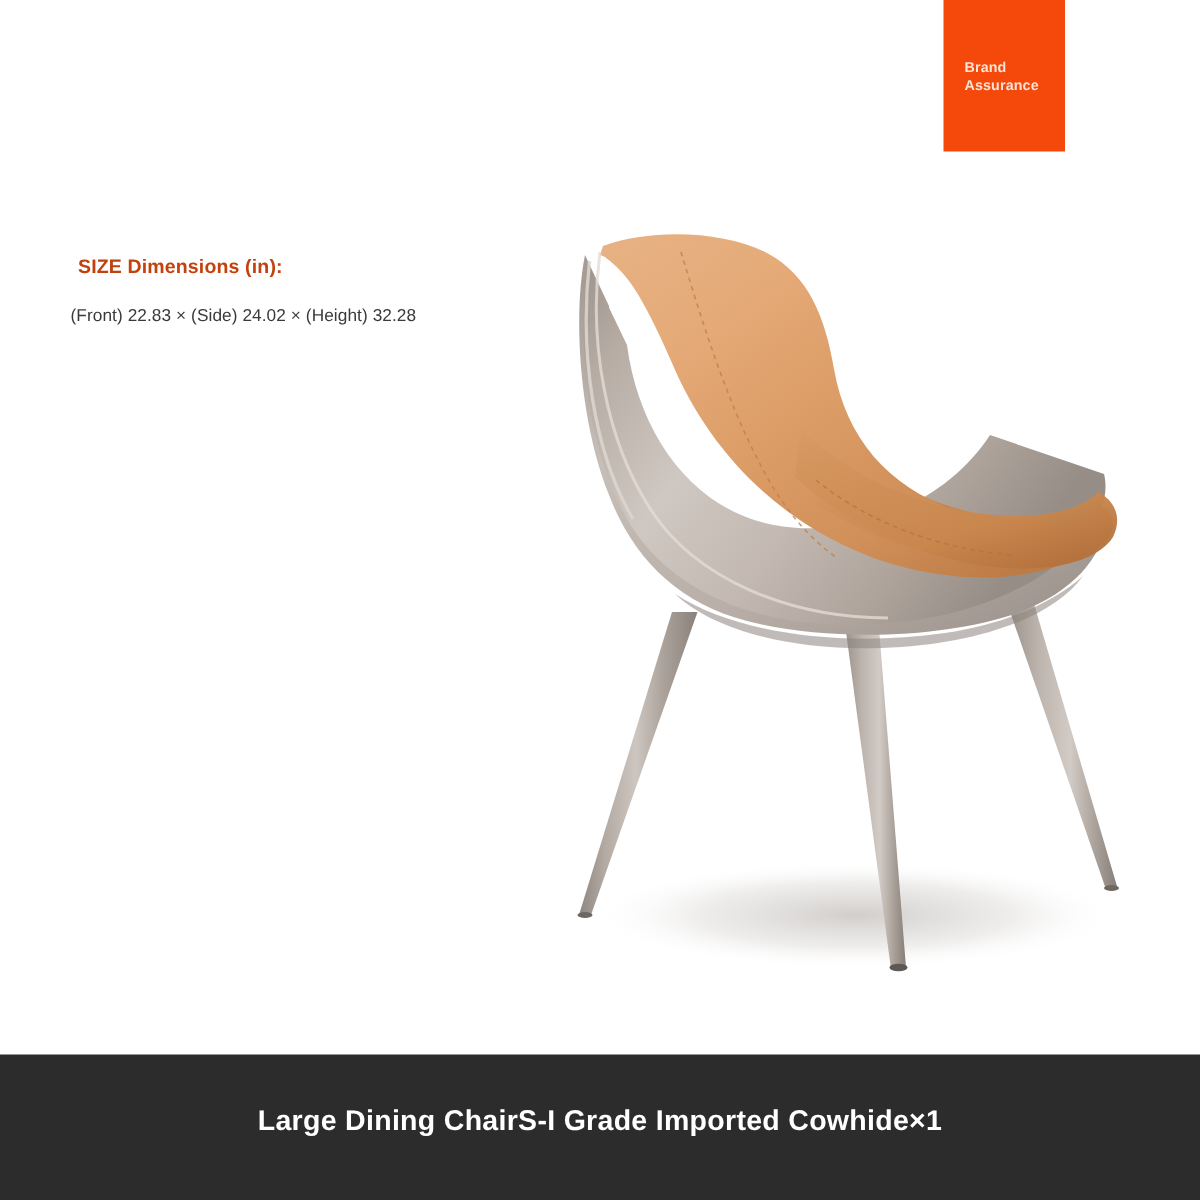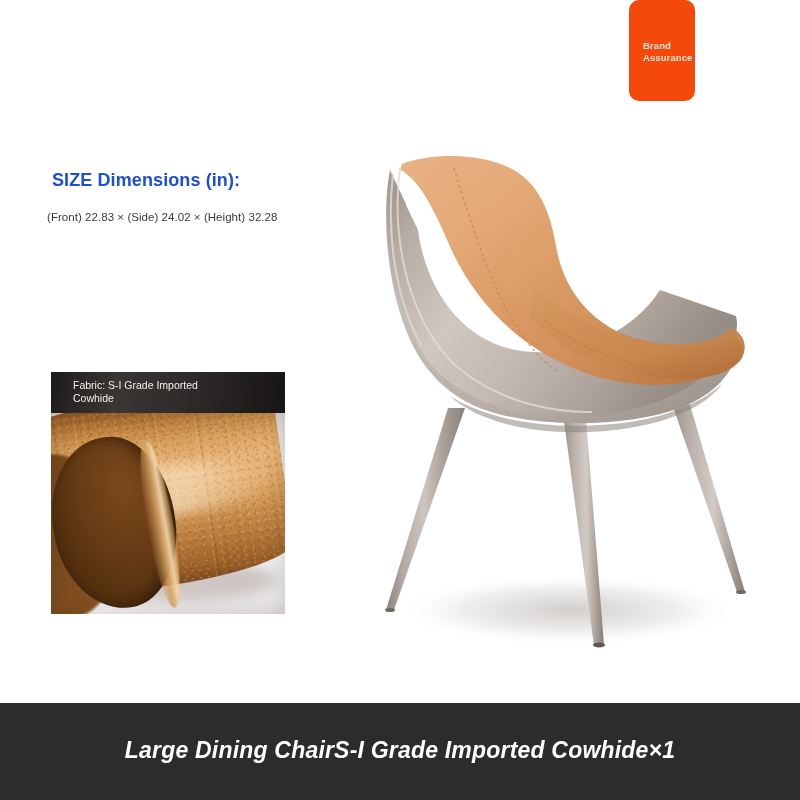--- a/index.html
+++ b/index.html
@@ -17,25 +17,24 @@
     height: 800px;
     background: #ffffff;
     overflow: hidden;
   }
 
   
   #brand-badge {
     position: absolute;
     left: 629px;
     top: 0px;
-    width: 66px;
+    width: 81px;
     height: 101px;
     background: #f4490a;
     overflow: hidden;
-    border-radius: 10px;
   }
   #brand-badge .badge-text {
     position: absolute;
     left: 14px;
     top: 40px;
     font-size: 9.5px;
     line-height: 11.5px;
     font-weight: bold;
     color: #fbe3d6;
     letter-spacing: 0.1px;
@@ -43,23 +42,23 @@
   }
 
   
   #size-block {
     position: absolute;
     left: 52px;
     top: 170px;
     width: 340px;
   }
   #size-title {
-    font-size: 18px;
+    font-size: 13px;
     font-weight: bold;
-    color: #1d4ed8;
+    color: #c2410c;
     letter-spacing: 0.1px;
     margin: 0;
   }
   #size-value {
     margin: 2px;
     margin-top: 20px;
     margin-left: -5px;
     font-size: 11.5px;
     color: #3a3a3a;
     letter-spacing: 0.05px;
@@ -248,60 +247,40 @@
     height: 97px;
     background: #2c2c2c;
   }
   #caption-text {
     position: absolute;
     left: 0;
     right: 0;
     top: 34px;
     text-align: center;
     color: #ffffff;
-    font-size: 23px;
+    font-size: 19px;
     font-weight: bold;
     letter-spacing: 0.2px;
-    font-style: italic;
   }
 </style>
 </head>
 <body>
 
 <div id="page">
 
   <div id="brand-badge">
     <div class="badge-text">Brand
 Assurance</div>
   </div>
 
   <div id="size-block">
     <p id="size-title">SIZE Dimensions (in):</p>
     <p id="size-value">(Front) 22.83 × (Side) 24.02 × (Height) 32.28</p>
   </div>
 
-  <div id="fabric-panel">
-    <div id="fabric-header">
-      <div class="fabric-label">Fabric: S-I Grade Imported
-Cowhide</div>
-    </div>
-    <div id="fabric-photo">
-      <div class="photo-bg"></div>
-      <div class="photo-sheet"></div>
-      <div class="leather-shadow"></div>
-      <div class="leather-roll">
-        <div class="leather-grain"></div>
-        <div class="leather-sheen"></div>
-      </div>
-      <div class="leather-flank"></div>
-      <div class="leather-hole"></div>
-      <div class="leather-rim"></div>
-      <div class="photo-vignette"></div>
-    </div>
-  </div>
 
   <div id="chair-figure">
     <svg viewBox="0 0 450 530" xmlns="http://www.w3.org/2000/svg">
       <defs>
         <linearGradient id="shellGrad" x1="0" y1="0" x2="1" y2="0.5">
           <stop offset="0%" stop-color="#9c938c"></stop>
           <stop offset="14%" stop-color="#b6aca4"></stop>
           <stop offset="38%" stop-color="#cfc7c1"></stop>
           <stop offset="60%" stop-color="#c3b9b2"></stop>
           <stop offset="82%" stop-color="#ada39b"></stop>

